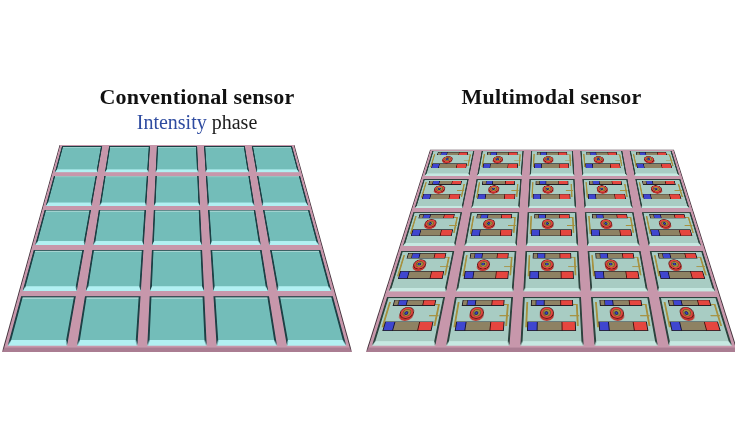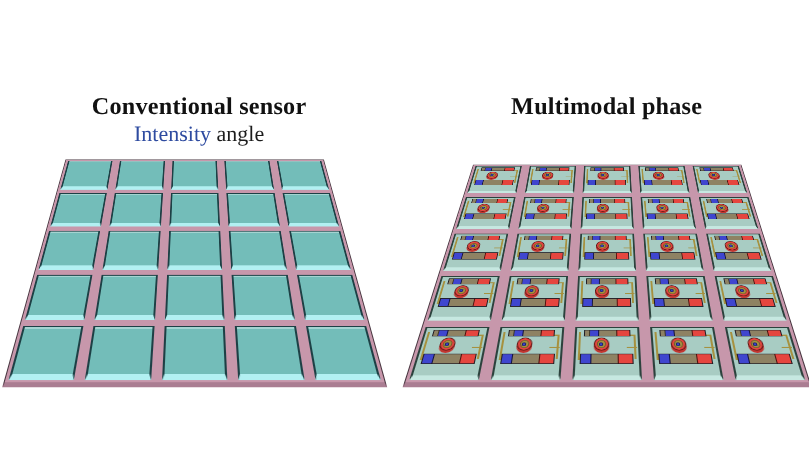--- a/index.html
+++ b/index.html
@@ -9,21 +9,21 @@
     width: 735px;
     height: 430px;
     overflow: hidden;
     font-family: "Liberation Serif", serif;
     position: relative;
   }
   .figure { position: absolute; inset: 0; }
 
   
   .header { position: absolute; top: 84px; text-align: center; }
-  #left-header  { left: 0;     width: 362px; }
+  #left-header  { left: 16px;     width: 362px; }
   #right-header { left: 368px; width: 367px; }
   .fig-title {
     font-size: 22px;
     font-weight: bold;
     color: var(--title-text, #111);
     line-height: 26px;
     letter-spacing: 0.2px;
   }
   .fig-subtitle { font-size: 20px; line-height: 25px; }
   .txt-blue { color: var(--blue-text, #2e4ba0); }
@@ -126,25 +126,25 @@
     border-top: 2px solid var(--trace-gold, #a6913f);
   }
 </style>
 </head>
 <body>
 
 <div class="figure">
 
   <div class="header" id="left-header">
     <div class="fig-title">Conventional sensor</div>
-    <div class="fig-subtitle"><span class="txt-blue">Intensity</span><span class="txt-dark"> angle</span></div>
+    <div class="fig-subtitle"><span class="txt-blue">Intensity</span><span class="txt-dark"> phase</span></div>
   </div>
 
   <div class="header" id="right-header">
-    <div class="fig-title">Multimodal phase</div>
+    <div class="fig-title">Multimodal sensor</div>
   </div>
 
   <div class="scene" id="scene-left">
     <div class="board" id="board-left">
         <div class="tile tile-left"></div>
         <div class="tile tile-left"></div>
         <div class="tile tile-left"></div>
         <div class="tile tile-left"></div>
         <div class="tile tile-left"></div>
         <div class="tile tile-left"></div>

